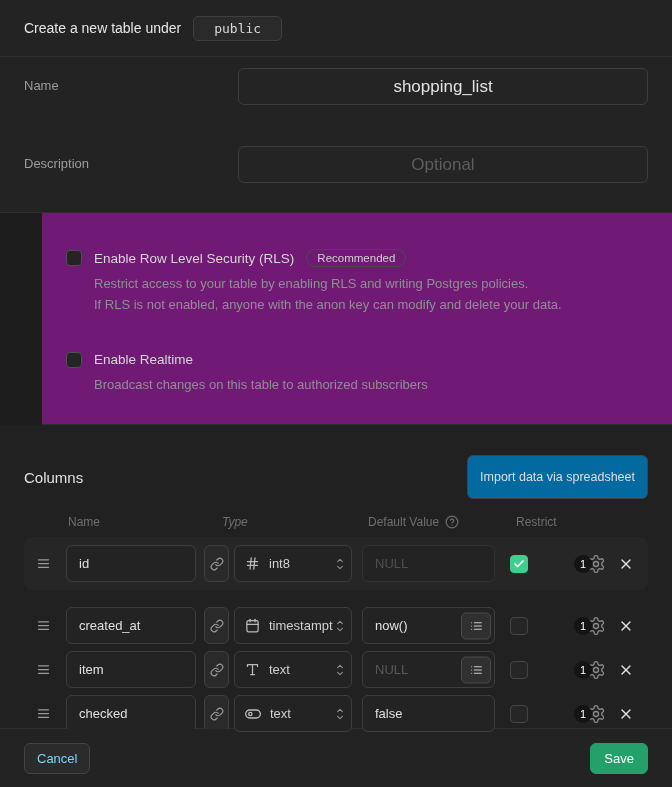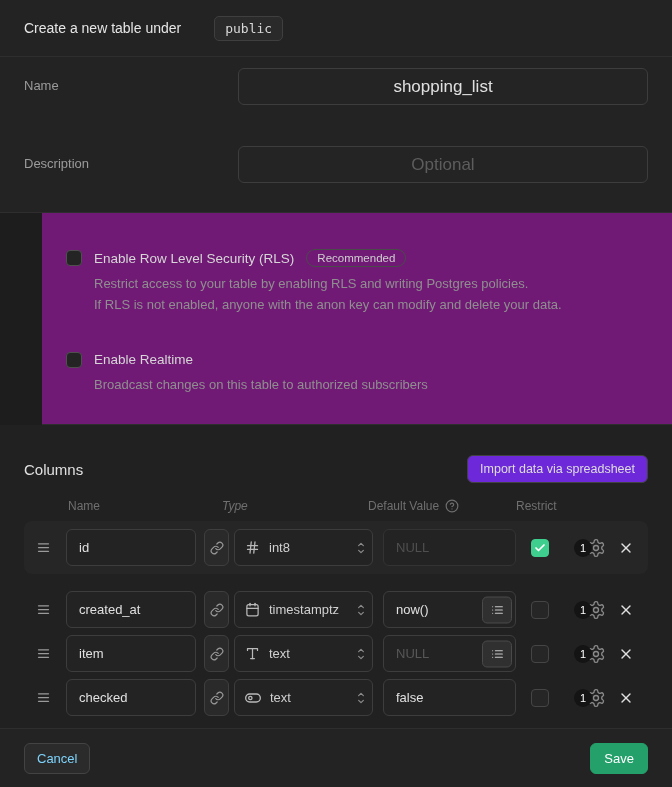--- a/index.html
+++ b/index.html
@@ -16,22 +16,21 @@
   
   .hdr {
     height:57px; flex:0 0 57px; background:#232323;
     border-bottom:1px solid #2e2e2e;
     display:flex; align-items:center; gap:12px; padding:0 24px;
   }
   .hdr-title { font-size:14px; color:#e6e6e6; }
   .schema-badge {
     font-family:"DejaVu Sans Mono", monospace; font-size:13px; color:#d8d8d8;
     background:#2a2a2a; border:1px solid #3f3f3f; border-radius:5px;
-    padding:4px 10px;
-    margin-left:21px;
+    padding:4px 20px;
   }
 
   
   .form-section { height:156px; flex:0 0 156px; background:#232323; border-bottom:1px solid #2e2e2e; }
   .form-row { display:flex; padding:0 24px; }
   .form-row.first { margin-top:11px; }
   .form-row.second { margin-top:41px; }
   .form-label { width:214px; padding-top:10px; font-size:13px; color:#9b9b9b; }
   .text-input {
     flex:1; height:37px; background:#242424; border:1px solid #3d3d3d;
@@ -54,22 +53,22 @@
     font-size:11.5px; color:#cfcfcf; border:1px solid #4a4a4a;
     border-radius:999px; padding:2px 10px; margin-left:0px;
   }
   .toggle-desc { margin-left:28px; margin-top:6px; color:#8f8f8f; font-size:13px; line-height:1.65; }
 
   
   .columns-section { height:304px; flex:0 0 304px; background:#212121; border-bottom:1px solid #2e2e2e; }
   .columns-head { display:flex; align-items:center; justify-content:space-between; padding:30px 24px 0 24px; }
   .columns-title { font-size:15px; font-weight:400; color:#e0e0e0; }
   .import-btn {
-    background:#6d28d9; border:1px solid #424242; border-radius:6px;
-    color:#dedede; font-size:12.5px; padding:6px 12px; cursor:pointer; font-family:inherit;
+    background:#0369a1; border:1px solid #424242; border-radius:6px;
+    color:#dedede; font-size:12.5px; padding:14px 12px; cursor:pointer; font-family:inherit;
   }
   .table-headers { position:relative; height:14px; margin:16px 24px 0 24px; font-size:12px; color:#6f6f6f; }
   .th { position:absolute; top:0; display:flex; align-items:center; gap:6px; }
   .th-name { left:44px; } .th-type { left:198px;font-style:italic; } .th-default { left:344px; } .th-primary { left:492px; }
   .help-ic { color:#6f6f6f; display:inline-flex; }
 
   .rows { margin-top:8px; padding:0 24px; }
   .col-row { display:flex; align-items:center; height:37px; padding:0 14px 0 12px; }
   .col-row.pinned { height:53px; background:#262626; border-radius:8px; }
   .col-row + .col-row { margin-top:7px; }
@@ -80,21 +79,21 @@
     margin-left:14px; width:130px; height:37px; background:#232323;
     border:1px solid #3d3d3d; border-radius:6px; color:#e0e0e0;
     font-size:13px; padding:0 12px; font-family:inherit; outline:none;
   }
   .link-btn {
     margin-left:8px; width:25px; height:37px; background:#2a2a2a;
     border:1px solid #3f3f3f; border-radius:6px; color:#9a9a9a;
     display:flex; align-items:center; justify-content:center; cursor:pointer;
   }
   .type-select {
-    margin-left:5px; width:139px; height:37px; background:#232323;
+    margin-left:5px; width:118px; height:37px; background:#232323;
     border:1px solid #3d3d3d; border-radius:6px; position:relative;
     display:flex; align-items:center; gap:9px; padding:0 18px 0 10px;
     color:#d0d0d0; cursor:pointer; overflow:hidden;
   }
   .type-icon { display:flex; color:#b9b9b9; flex:0 0 auto; }
   .type-label { font-size:13px; white-space:nowrap; overflow:hidden; }
   .chevrons { position:absolute; right:5px; top:50%; transform:translateY(-50%); color:#8b8b8b; display:flex; }
   .default-field { margin-left:10px; width:133px; height:37px; position:relative; }
   .default-input {
     width:100%; height:100%; background:#232323; border:1px solid #3d3d3d;

